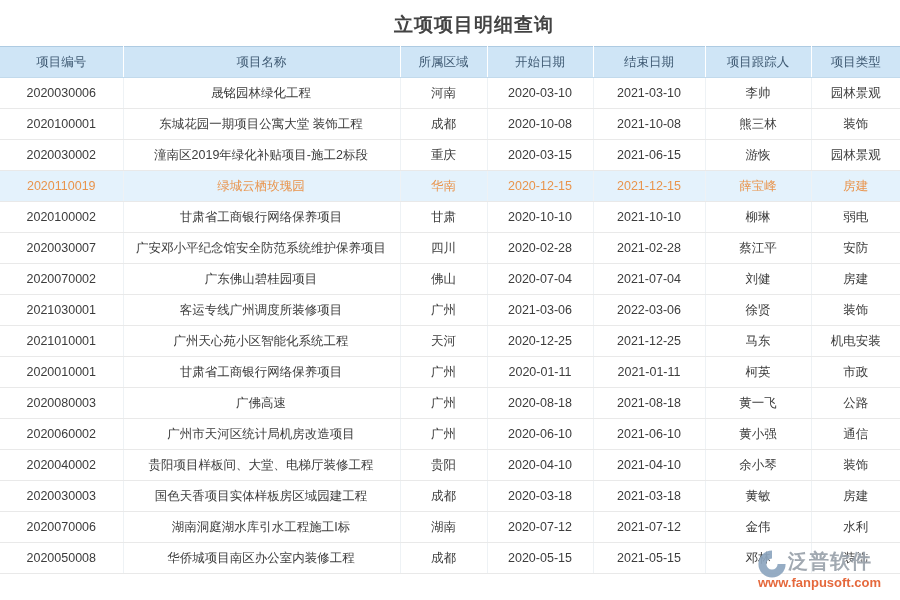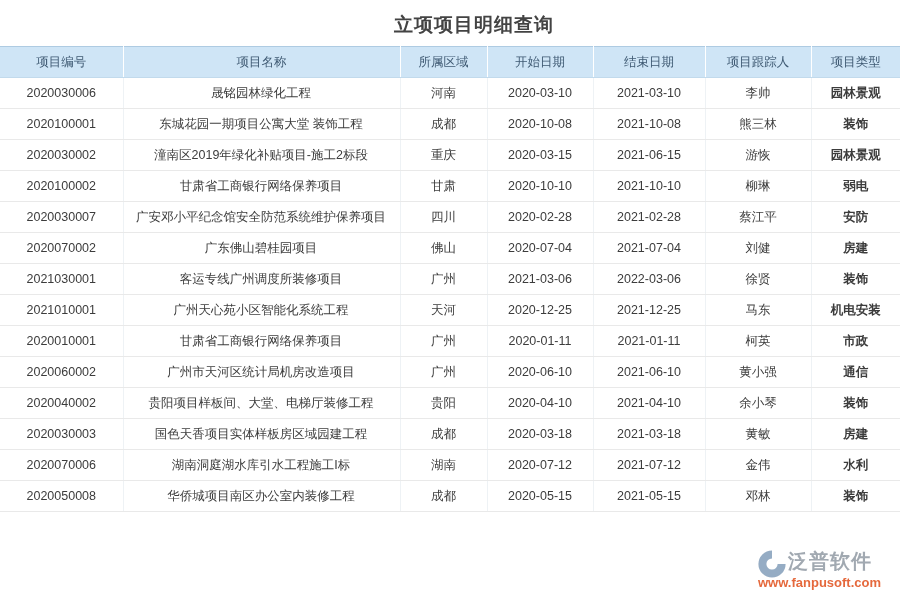--- a/index.html
+++ b/index.html
@@ -26,21 +26,21 @@
     text-align:center;font-size:12.5px;margin-top:28px;
   }
   table.grid thead th:last-child{border-right:none;}
   table.grid td{
     height:28px;box-sizing:content-box;
     border-bottom:1px solid var(--row-border,#e9e9e9);
     border-right:1px solid #eef2f5;
     color:var(--body-text,#3c3c3c);
     text-align:center;overflow:hidden;white-space:nowrap;
   }
-  table.grid td:last-child{border-right:none;font-weight:bold;}
+  table.grid td:last-child{border-right:none;}
   td.c-code{color:var(--link,#3a8fce);}
   td.c-name{
     text-align:left;padding-left:0;color:var(--link,#3a8fce);
   }
   tr.highlighted td{
     background:var(--highlight-bg,#e4f2fc);
     color:var(--highlight-text,#e9944c) !important;
   }
   .watermark{
     position:absolute;right:12px;bottom:10px;width:132px;height:44px;
@@ -104,20 +104,29 @@
   </tr>
       <tr>
     <td class="c-code">2020030002</td>
     <td class="c-name">潼南区2019年绿化补贴项目-施工2标段</td>
     <td class="c-region">重庆</td>
     <td class="c-date">2020-03-15</td>
     <td class="c-date">2021-06-15</td>
     <td class="c-person">游恢</td>
     <td class="c-type">园林景观</td>
   </tr>
+      <tr class="highlighted">
+    <td class="c-code">2020110019</td>
+    <td class="c-name">绿城云栖玫瑰园</td>
+    <td class="c-region">华南</td>
+    <td class="c-date">2020-12-15</td>
+    <td class="c-date">2021-12-15</td>
+    <td class="c-person">薛宝峰</td>
+    <td class="c-type">房建</td>
+  </tr>
       <tr>
     <td class="c-code">2020100002</td>
     <td class="c-name">甘肃省工商银行网络保养项目</td>
     <td class="c-region">甘肃</td>
     <td class="c-date">2020-10-10</td>
     <td class="c-date">2021-10-10</td>
     <td class="c-person">柳琳</td>
     <td class="c-type">弱电</td>
   </tr>
       <tr>
@@ -157,20 +166,29 @@
     <td class="c-type">机电安装</td>
   </tr>
       <tr>
     <td class="c-code">2020010001</td>
     <td class="c-name">甘肃省工商银行网络保养项目</td>
     <td class="c-region">广州</td>
     <td class="c-date">2020-01-11</td>
     <td class="c-date">2021-01-11</td>
     <td class="c-person">柯英</td>
     <td class="c-type">市政</td>
+  </tr>
+      <tr>
+    <td class="c-code">2020080003</td>
+    <td class="c-name">广佛高速</td>
+    <td class="c-region">广州</td>
+    <td class="c-date">2020-08-18</td>
+    <td class="c-date">2021-08-18</td>
+    <td class="c-person">黄一飞</td>
+    <td class="c-type">公路</td>
   </tr>
       <tr>
     <td class="c-code">2020060002</td>
     <td class="c-name">广州市天河区统计局机房改造项目</td>
     <td class="c-region">广州</td>
     <td class="c-date">2020-06-10</td>
     <td class="c-date">2021-06-10</td>
     <td class="c-person">黄小强</td>
     <td class="c-type">通信</td>
   </tr>

